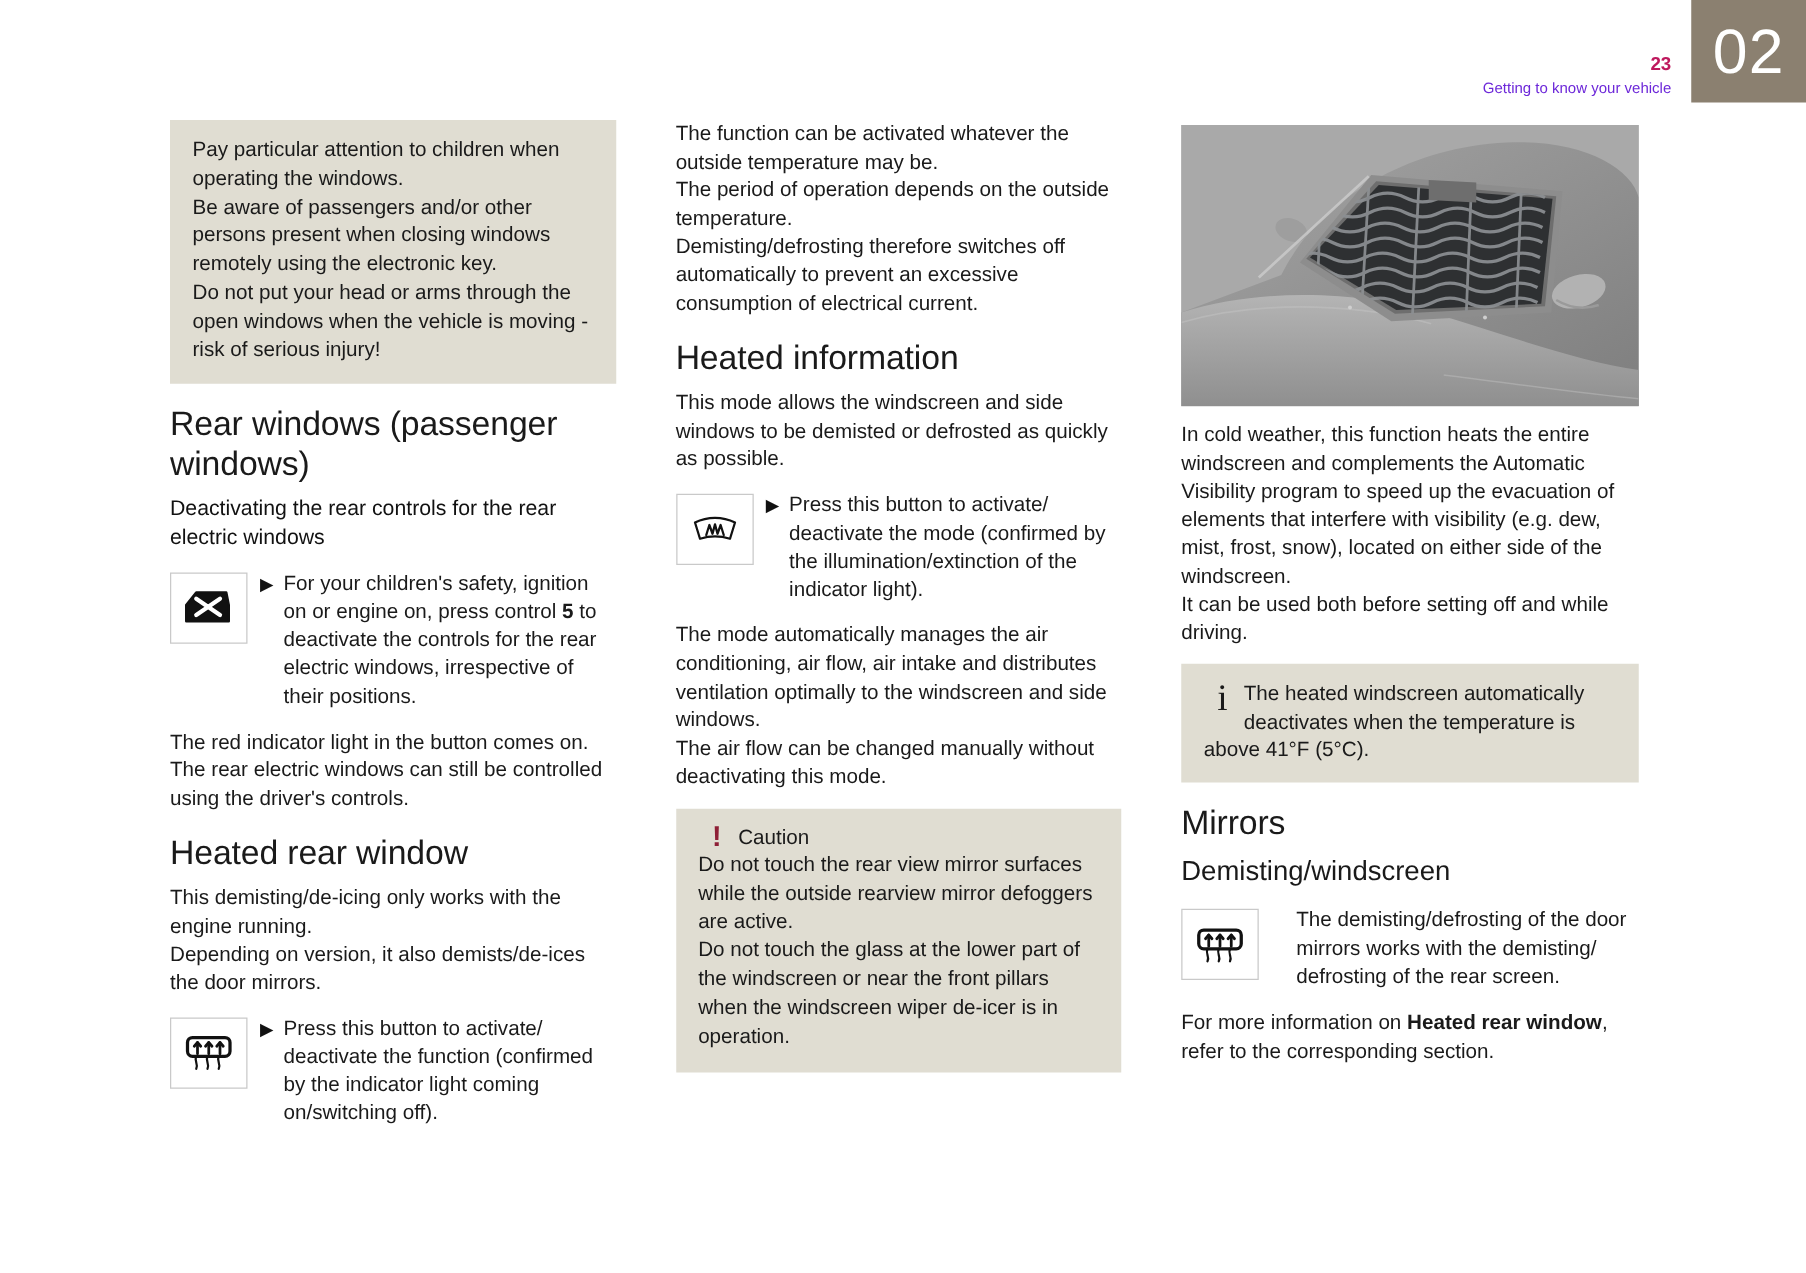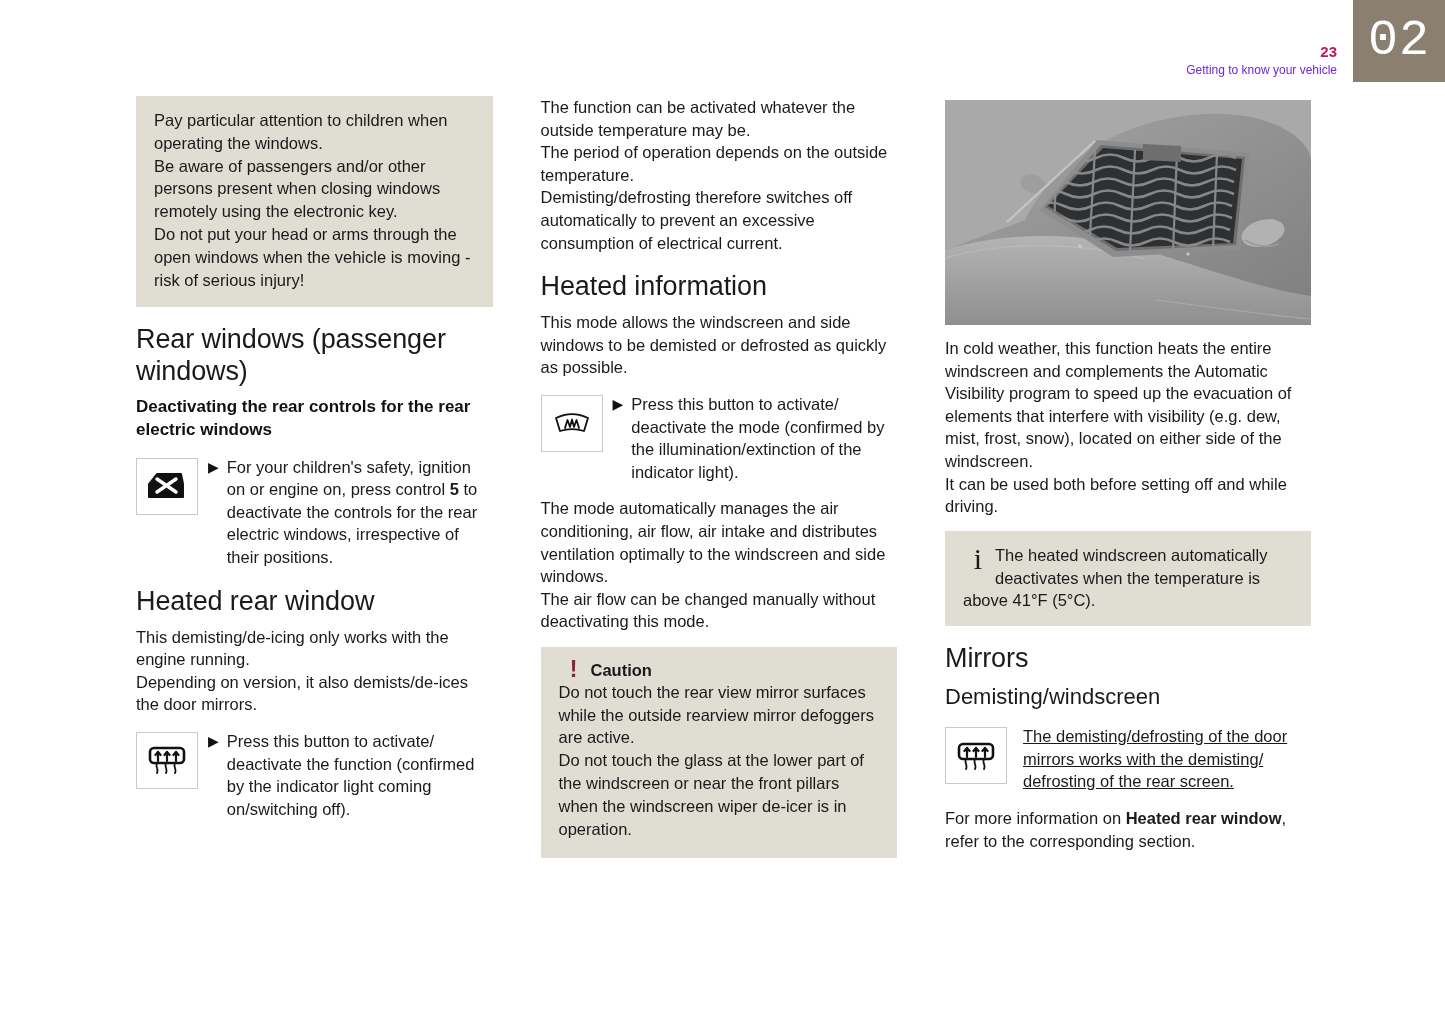--- a/index.html
+++ b/index.html
@@ -14,21 +14,21 @@
   }
 
   
   #chapter-tab {
     position:absolute; top:0; right:0;
     width:92px; height:82px;
     background:#8b8070;
     display:flex; align-items:center; justify-content:center;
   }
   #chapter-tab .num {
-    font-family:Liberation Mono, monospace;
+    font-family:Liberation Sans, sans-serif;
     font-size:50px; color:#ffffff; line-height:1;
     letter-spacing:1px;
   }
   #header-text {
     position:absolute; top:44px; right:108px;
     text-align:right;
   }
   #header-text .page-num {
     font-size:15px; font-weight:bold; color:#be185d;
     line-height:1.1; margin-bottom:3px;
@@ -61,21 +61,21 @@
     font-size:27px;
     font-weight:normal;
     line-height:32px;
     margin:16px 0 9px 0;
     color:#1a1a1a;
     letter-spacing:-0.1px;
   }
   h2.h-title.tight { }
   h3.h-sub {
     font-size:17px;
-    font-weight:bold;
+    font-weight:normal;
     line-height:22.6px;
     margin:0 0 2px 0;
     color:#111;
   }
   h3.h-sub2 {
     font-size:22px;
     font-weight:normal;
     line-height:28px;
     margin:2px 0 12px 0;
     color:#1a1a1a;
@@ -105,21 +105,21 @@
     display:block;
   }
   .mark-info {
     color:#1a1a1a;
     font-family:"Liberation Serif", serif;
     font-size:30px;
     line-height:30px;
     display:block;
   }
   .caution-title {
-    font-weight:bold;
+    font-weight:normal;
     font-size:16.5px;
     line-height:22px;
     display:block;
   }
 
   
   .icon-row {
     display:flex;
     align-items:flex-start;
     margin:14px 0 14px 0;
@@ -138,21 +138,21 @@
     color:#111;
     font-size:14px;
     line-height:22.6px;
     margin-right:8px;
     margin-top:0px;
   }
   .icon-row .icon-text {
     font-size:16.5px;
     line-height:22.6px;
   }
-  .icon-row.noarrow .icon-text { margin-left:6px;text-decoration:underline; }
+  .icon-row.noarrow .icon-text { margin-left:20px; }
 
   
   #windscreen-figure {
     width:366px; height:225px;
     margin:4px 0 12px 0;
     background:#a8a8a8;
     position:relative;
     overflow:hidden;
   }
 
@@ -185,20 +185,21 @@
         <svg width="40" height="32" viewBox="0 0 40 32" aria-hidden="true">
           <path d="M4 14 L10 4 L34 4 L36 14 Z M2 14 L36 14 L36 27 L2 27 Z" fill="#111"></path>
           <path d="M2 14 L10 4 L34 4 L36 14 L36 27 L2 27 Z" fill="#111" stroke="#111" stroke-width="2" stroke-linejoin="round"></path>
           <path d="M10 9 L29 22 M29 9 L10 22" stroke="#fff" stroke-width="3.4" stroke-linecap="round"></path>
         </svg>
       </div>
       <span class="arrow">▶</span>
       <div class="icon-text"><span>For your children's safety, ignition on or engine on, press control </span><b>5</b><span> to deactivate the controls for the rear electric windows, irrespective of their positions.</span></div>
     </div>
 
+    <div class="body para">The red indicator light in the button comes on. The rear electric windows can still be controlled using the driver's controls.</div>
 
     <h2 class="h-title">Heated rear window</h2>
     <div class="body para">This demisting/de-icing only works with the engine running.<br>Depending on version, it also demists/de-ices the door mirrors.</div>
 
     <div class="icon-row">
       <div class="icon-box">
         <svg width="42" height="34" viewBox="0 0 42 34" aria-hidden="true">
           <rect x="4" y="5" width="34" height="15" rx="4" ry="4" fill="none" stroke="#111" stroke-width="2.6"></rect>
           <path d="M12 18 L12 9 M21 18 L21 9 M30 18 L30 9" stroke="#111" stroke-width="2.2" stroke-linecap="round"></path>
           <path d="M12 9 l-2.6 3 M12 9 l2.6 3 M21 9 l-2.6 3 M21 9 l2.6 3 M30 9 l-2.6 3 M30 9 l2.6 3" stroke="#111" stroke-width="2.2" stroke-linecap="round" fill="none"></path>

